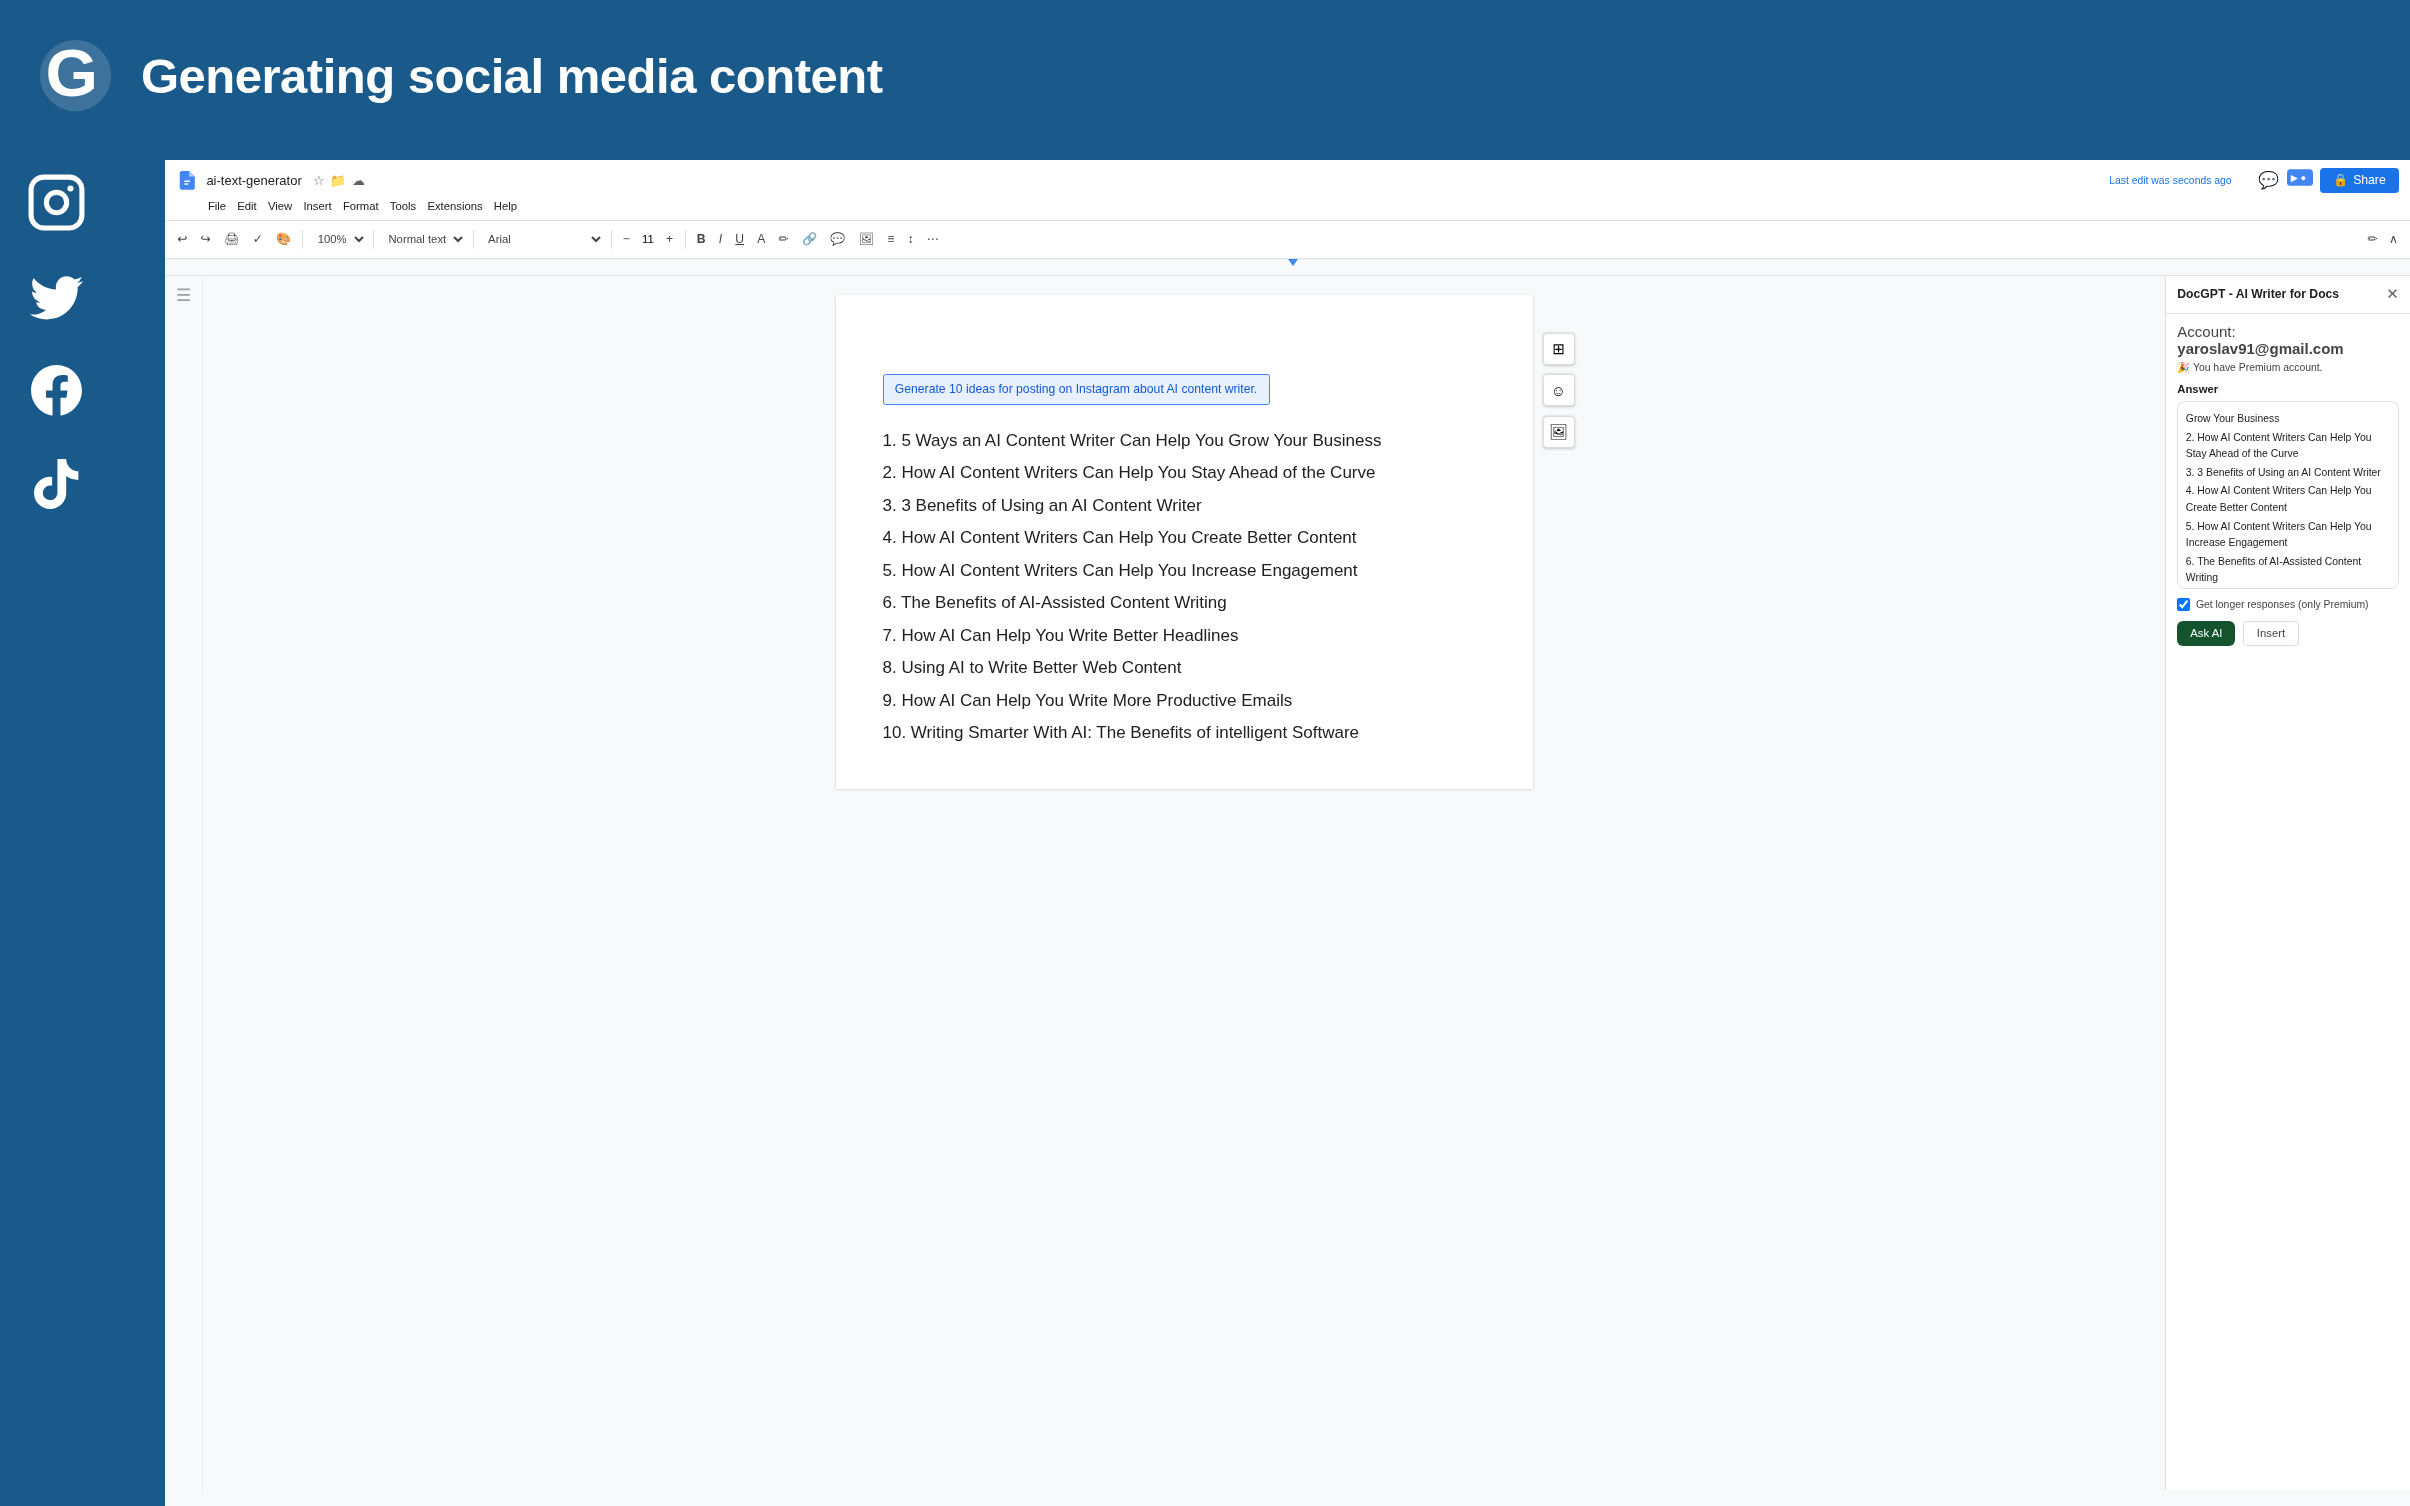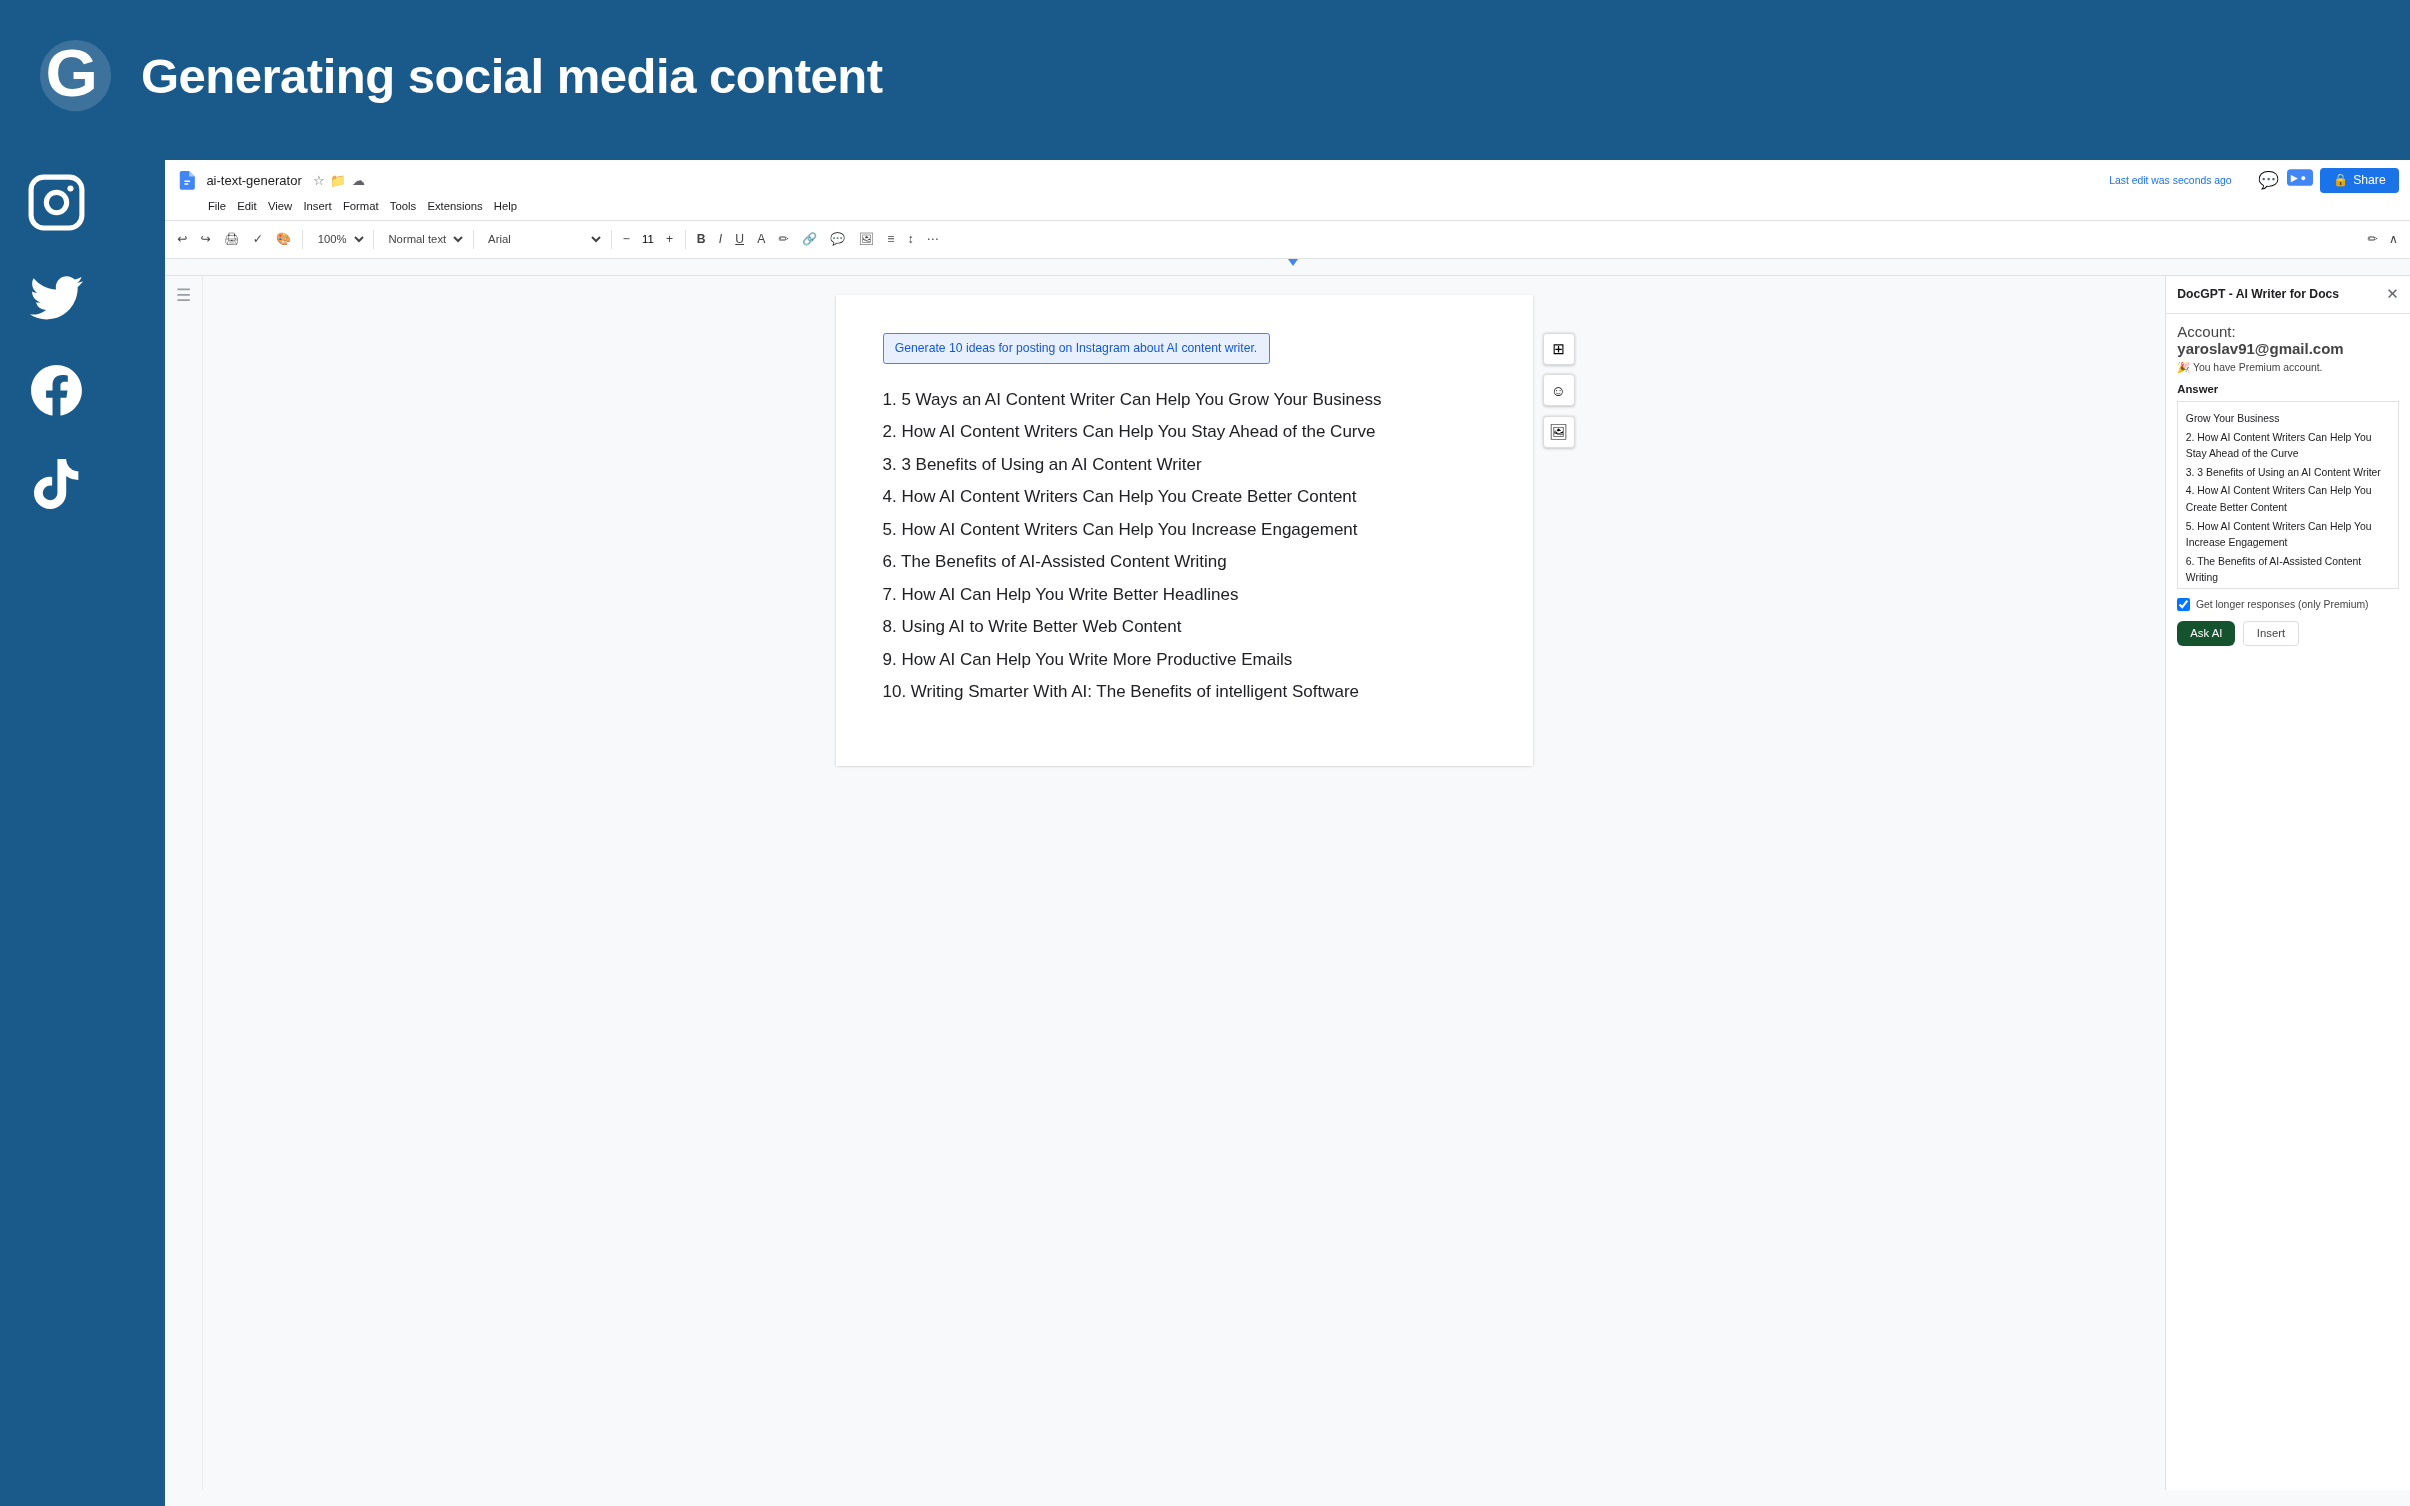--- a/index.html
+++ b/index.html
@@ -199,20 +199,21 @@
     
     .prompt-box {
       background: #e8f0fe;
       border: 0.9px solid #4285f4;
       border-radius: 2.8px;
       padding: 7.5px 11.3px;
       font-size: 12.2px;
       color: #1558d6;
       margin-bottom: 19px;
       display: inline-block;
+      margin-top: 41px;
     }
 
     
     .doc-content {
       font-size: 17px;
       color: #202124;
       line-height: 1.8;
     }
     .doc-content p {
       margin: 1.9px 0;
@@ -286,21 +287,21 @@
       margin-bottom: 9.4px;
     }
     .docgpt-answer-label {
       font-weight: 700;
       font-size: 11.3px;
       color: #202124;
       margin-bottom: 5.6px;
     }
     .docgpt-answer-box {
       border: 0.9px solid #e0e0e0;
-      border-radius: 0;
+      border-radius: 8px;
       padding: 7.5px;
       height: 188px;
       overflow-y: auto;
       font-size: 10.4px;
       color: #202124;
       line-height: 1.6;
       margin-bottom: 9.4px;
     }
     .docgpt-answer-item {
       margin: 1.9px 0;

